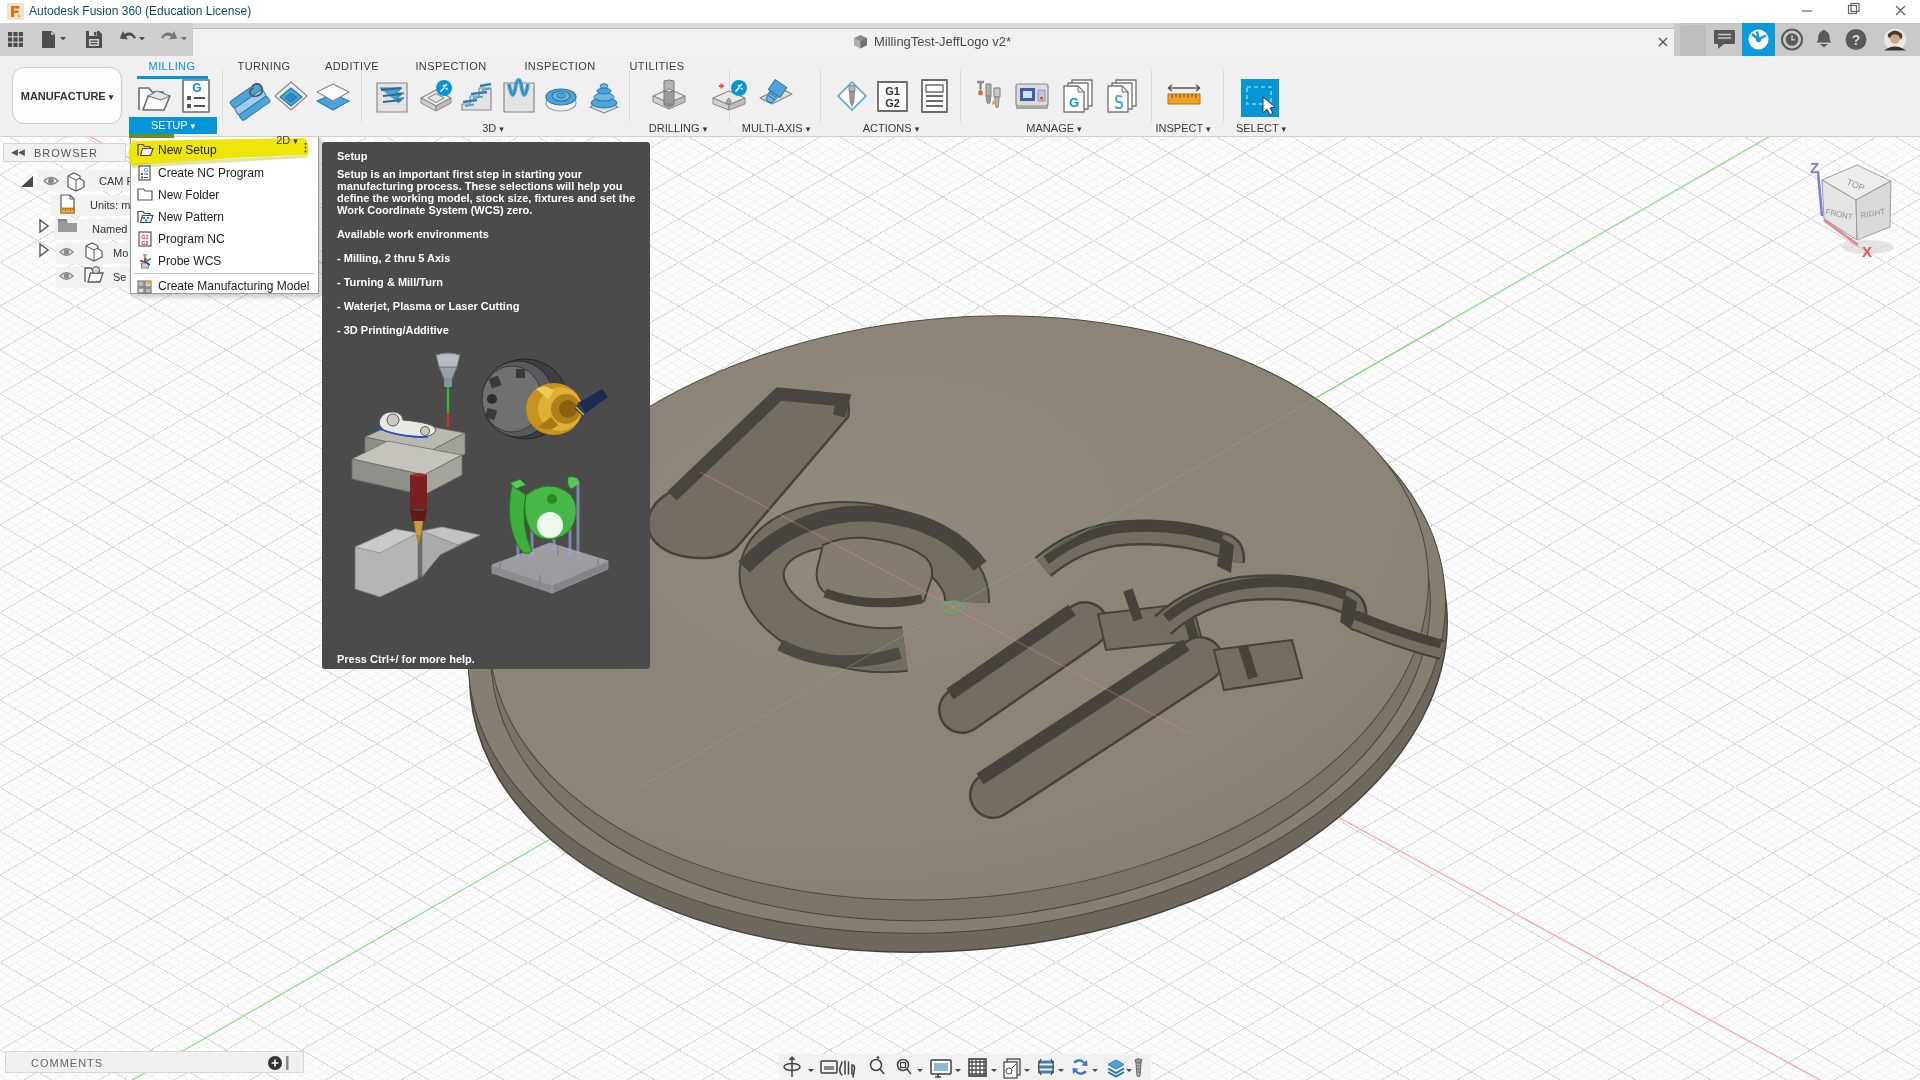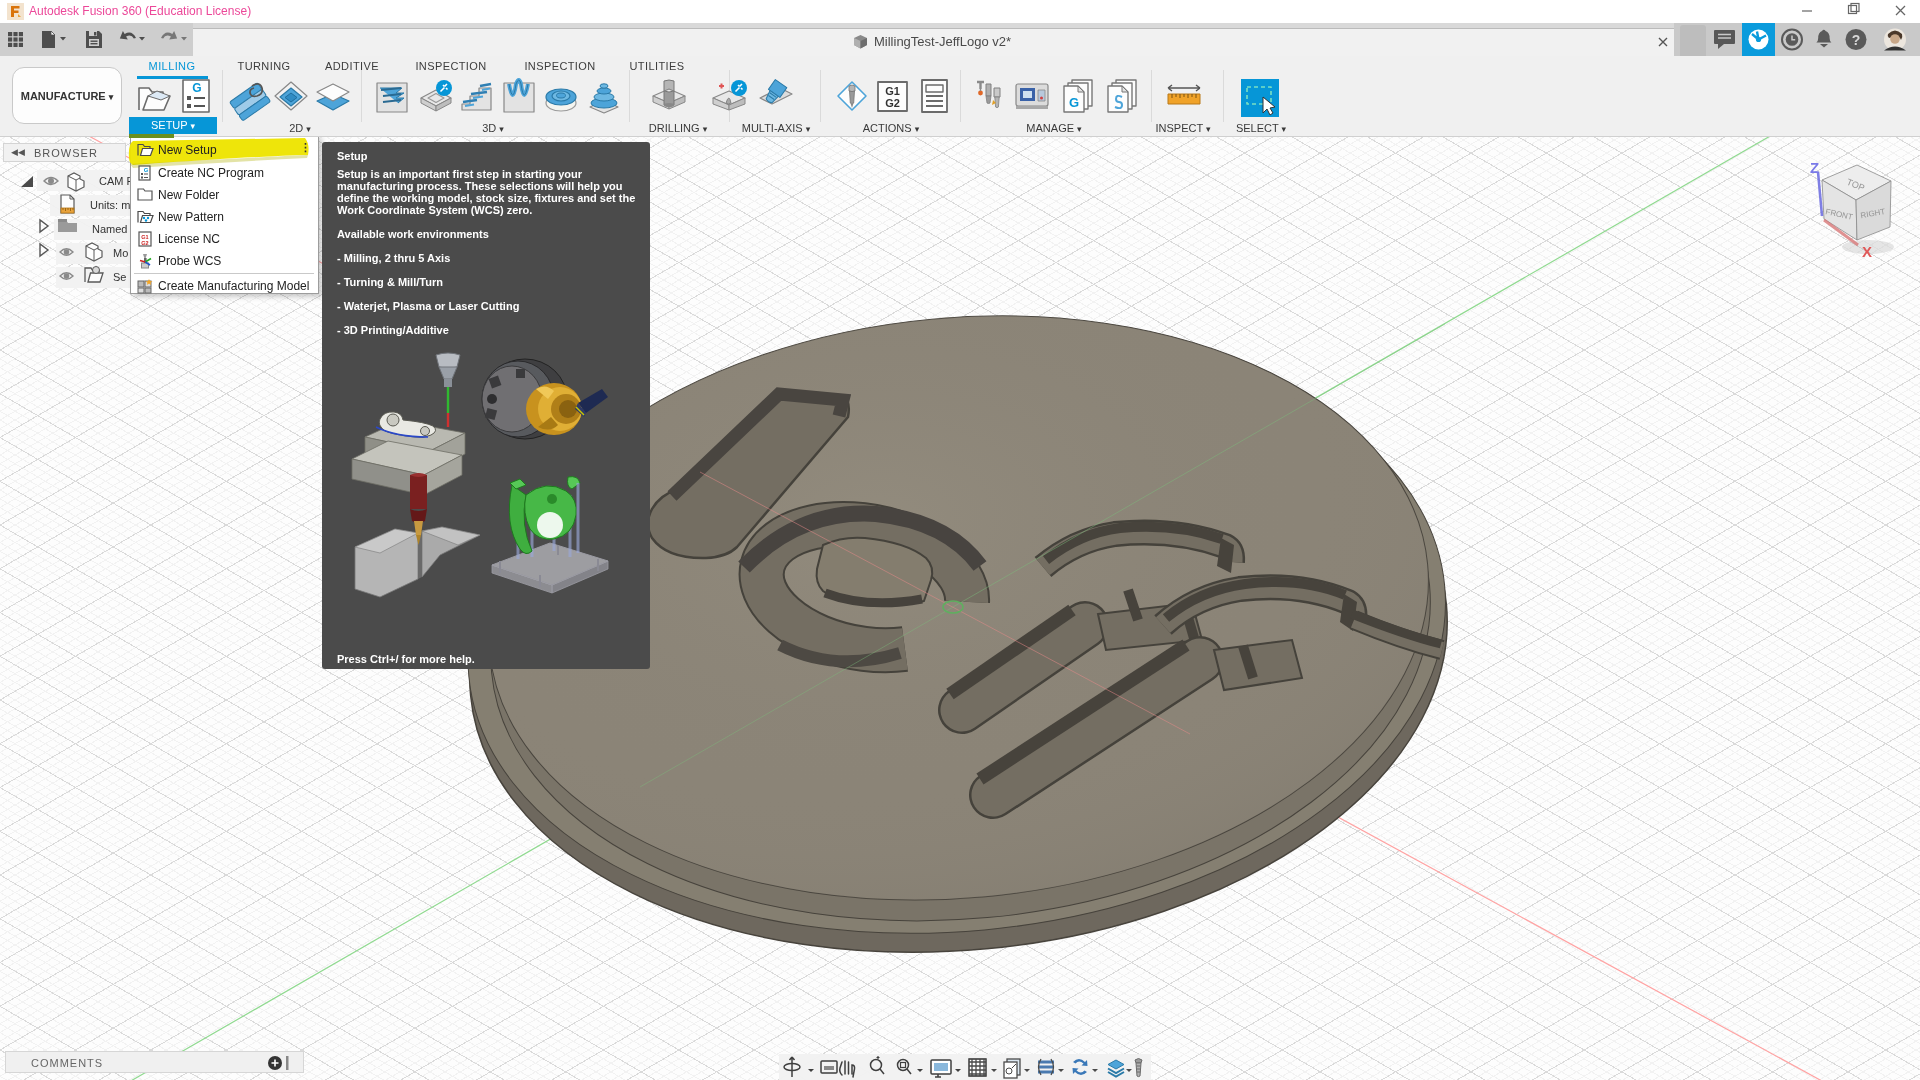--- a/index.html
+++ b/index.html
@@ -2,21 +2,21 @@
 <html><head>
 <meta charset="utf-8">
 <style>
 * { margin:0; padding:0; box-sizing:border-box; }
 html,body { width:1920px; height:1080px; overflow:hidden; font-family:"Liberation Sans", sans-serif; }
 #app { position:relative; width:1920px; height:1080px; background:#fff; }
 .abs { position:absolute; }
 svg { display:block; }
 
 #titlebar { left:0; top:0; width:1920px; height:23px; background:#ffffff; }
-#titlebar .title { position:absolute; left:29px; top:4px; font-size:12px; color:#ec4899; }
+#titlebar .title { position:absolute; left:29px; top:4px; font-size:12px; color:#0c4a6e; }
 
 #toolstrip { left:0; top:23px; width:1920px; height:33px; background:#d9d9d9; }
 #qat { position:absolute; left:0; top:0; width:193px; height:33px; background:#cecece; }
 #doctab { position:absolute; left:193px; top:5px; width:1584px; height:28px; background:#f1f1f1; }
 #righticons { position:absolute; left:1674px; top:0; width:246px; height:33px; background:#c9c9c9; }
 
 #ribbon { left:0; top:56px; width:1920px; height:81px; background:#f0f0f0; border-bottom:1px solid #d0d0d0; }
 .rtab { position:absolute; top:4px; font-size:11px; color:#3c3c3c; letter-spacing:0.4px; transform:translateX(-50%); }
 #manufbtn { position:absolute; left:12px; top:11px; width:110px; height:57px; background:#fdfdfd; border:1px solid #c9c9c9; border-radius:12px; font-size:11px; font-weight:bold; color:#333; text-align:center; line-height:57px; }
 .glabel { position:absolute; top:66px; font-size:11px; color:#393939; transform:translateX(-50%); white-space:nowrap; }
@@ -307,21 +307,21 @@
           <circle cx="9" cy="11.5" r="1.2" fill="#0696d7"></circle>
         </svg>
       <span class="txt">New Pattern</span>
     </div>
     <div class="mitem" style="top:92px;">
       <svg width="16" height="16" viewBox="0 0 16 16">
           <rect x="2" y="1" width="12" height="14" fill="#fff" stroke="#555" stroke-width="1.2"></rect>
           <text x="8" y="7.5" font-size="5.5" font-weight="bold" fill="#cc2222" text-anchor="middle">G1</text>
           <text x="8" y="13.5" font-size="5.5" font-weight="bold" fill="#cc2222" text-anchor="middle">G2</text>
         </svg>
-      <span class="txt">License NC</span>
+      <span class="txt">Program NC</span>
     </div>
     <div class="mitem" style="top:114px;">
       <svg width="17" height="16" viewBox="0 0 17 16">
           <path d="M6 1 L10 1 L8.7 5 L7.3 5 Z" fill="#999"></path>
           <rect x="7" y="5" width="2.6" height="5" fill="#666"></rect>
           <rect x="4.5" y="10" width="7" height="5" fill="#ccc" stroke="#888"></rect>
           <path d="M8.3 9 L14 5.5" stroke="#22aa22" stroke-width="1.6"></path>
           <path d="M8.3 9 L3 7.5" stroke="#cc2222" stroke-width="1.6"></path>
           <path d="M8.3 9 L13 12" stroke="#2255cc" stroke-width="1.6"></path>
         </svg>
@@ -520,21 +520,21 @@
     <span class="rtab" style="left:172px; color:#0696d7;">MILLING</span>
     <span class="rtab" style="left:264px;">TURNING</span>
     <span class="rtab" style="left:352px;">ADDITIVE</span>
     <span class="rtab" style="left:451px;">INSPECTION</span>
     <span class="rtab" style="left:560px;">INSPECTION</span>
     <span class="rtab" style="left:657px;">UTILITIES</span>
     <div style="position:absolute;left:137px;top:20px;width:71px;height:3px;background:#0696d7;"></div>
     <div id="manufbtn">MANUFACTURE <span style="font-size:9px;">▾</span></div>
     <div id="setupbtn">SETUP <span style="font-size:9px;">▾</span></div>
     <div style="position:absolute;left:129px;top:78px;width:45px;height:4px;background:#6b8f1e;"></div>
-    <span class="glabel" style="left:300px;">2D <span class="car">▾</span></span>
+    <span class="glabel" style="left:287px;margin-top:12px;">2D <span class="car">▾</span></span>
     <span class="glabel" style="left:493px;">3D <span class="car">▾</span></span>
     <span class="glabel" style="left:678px;">DRILLING <span class="car">▾</span></span>
     <span class="glabel" style="left:776px;">MULTI-AXIS <span class="car">▾</span></span>
     <span class="glabel" style="left:891px;">ACTIONS <span class="car">▾</span></span>
     <span class="glabel" style="left:1054px;">MANAGE <span class="car">▾</span></span>
     <span class="glabel" style="left:1183px;">INSPECT <span class="car">▾</span></span>
     <span class="glabel" style="left:1261px;">SELECT <span class="car">▾</span></span>
     <div class="gsep" style="left:222px;"></div>
     <div class="gsep" style="left:361px;"></div>
     <div class="gsep" style="left:629px;"></div>

